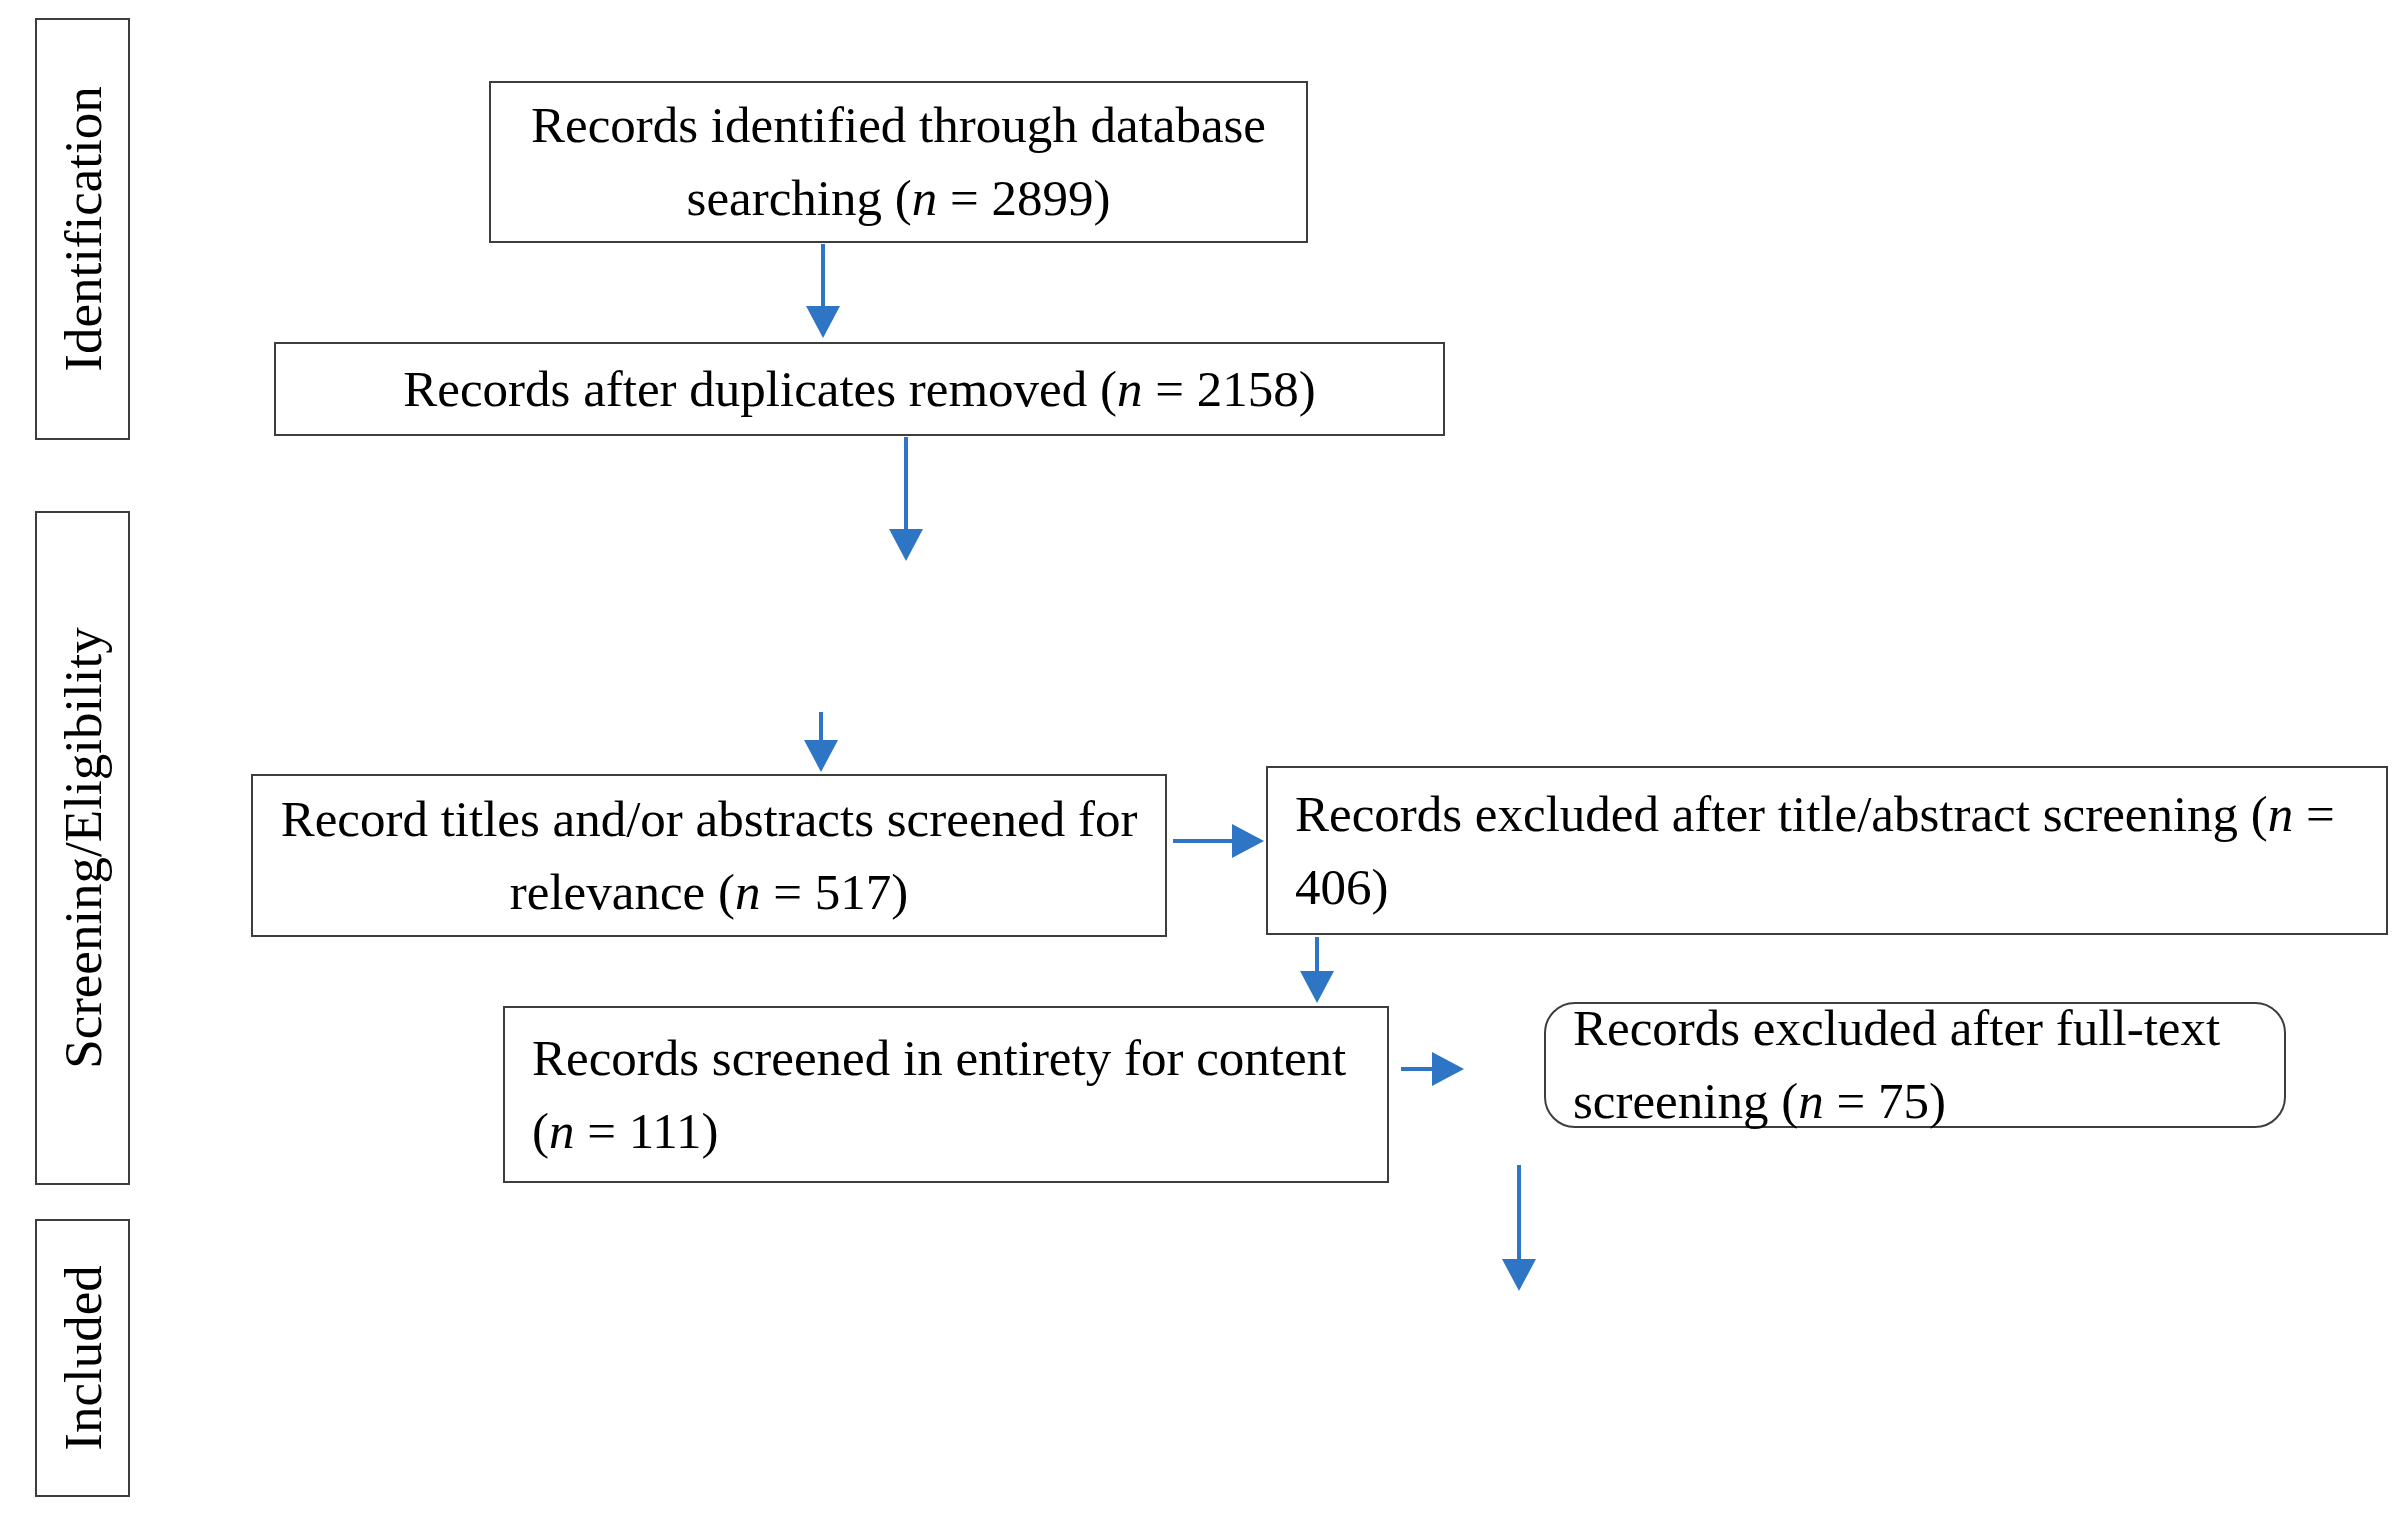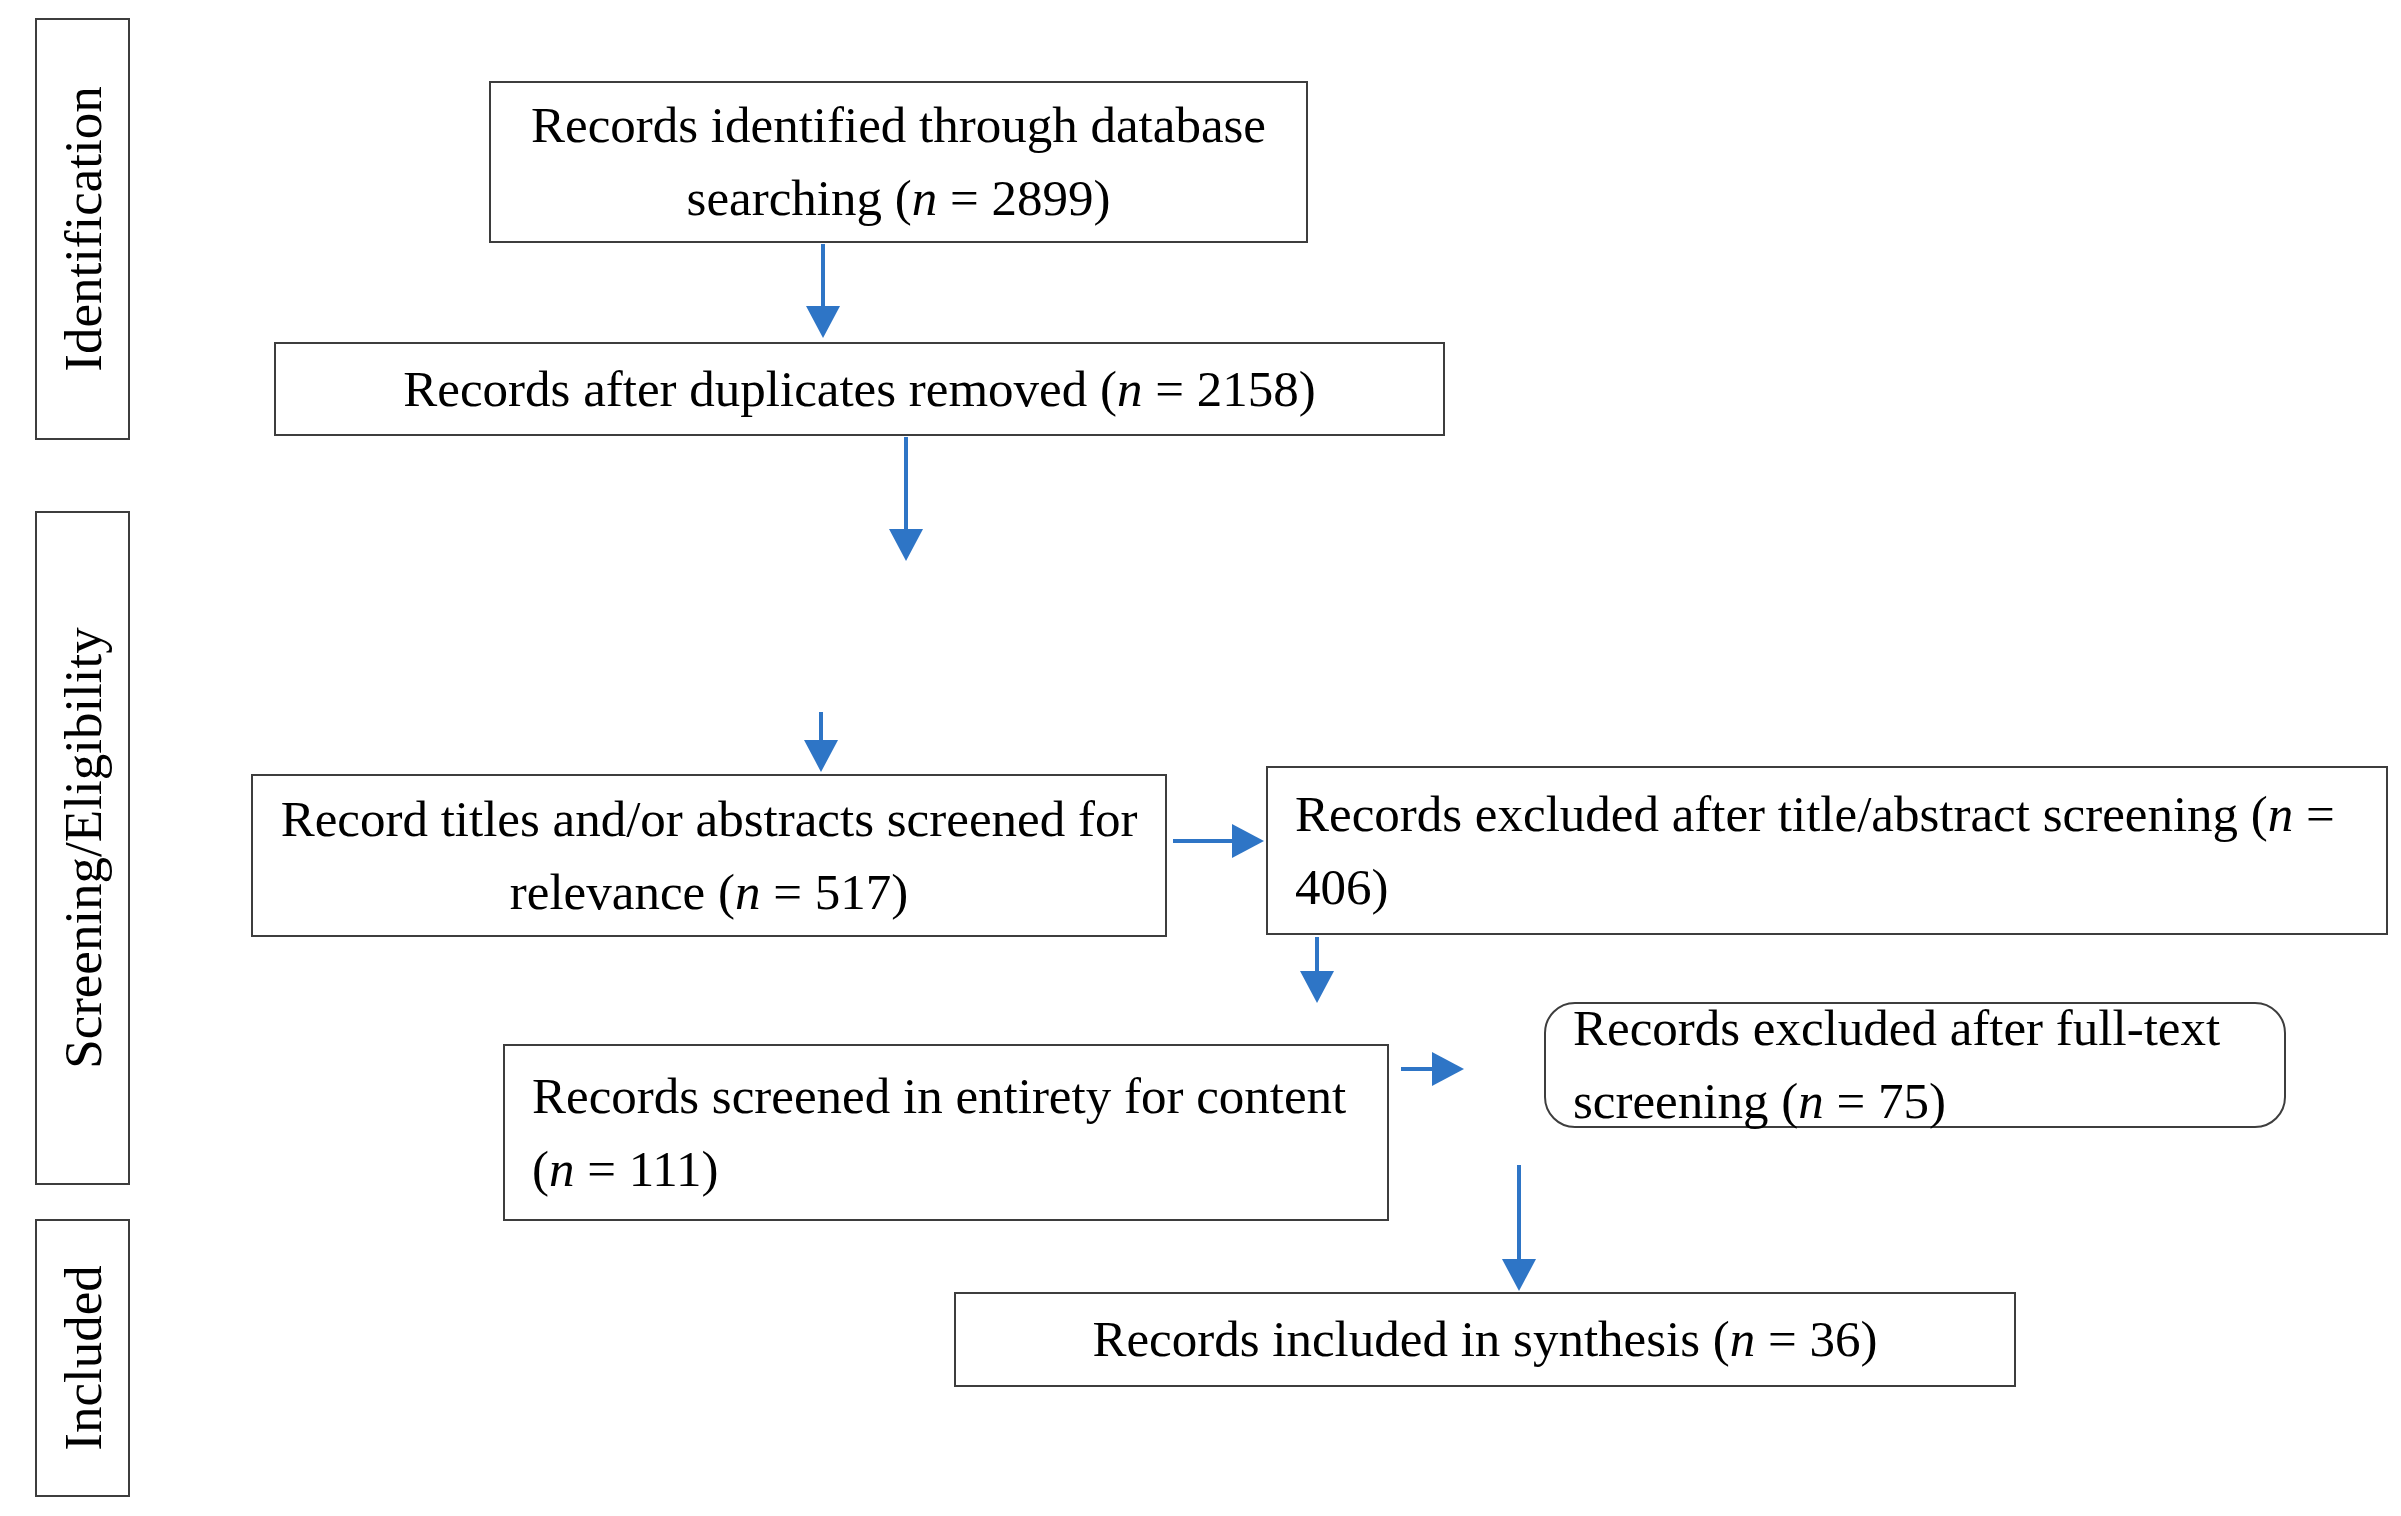--- a/index.html
+++ b/index.html
@@ -92,31 +92,28 @@
 
 
   <div class="node center" style="left:251px; top:774px; width:916px; height:163px;">
     <span>Record titles and/or abstracts screened for relevance (<i>n</i> = 517)</span>
   </div>
 
   <div class="node left" style="left:1266px; top:766px; width:1122px; height:169px;">
     <span>Records excluded after title/abstract screening (<i>n</i> = 406)</span>
   </div>
 
-  <div class="node left" style="left:503px; top:1006px; width:886px; height:177px;margin-top:38px;">
+  <div class="node left" style="left:503px; top:1006px; width:886px; height:177px;">
     <span>Records screened in entirety for content (<i>n</i> = 111)</span>
   </div>
 
   <div class="node left" style="left:1544px; top:1002px; width:742px; height:126px;border-radius:31px;">
     <span>Records excluded after full-text screening (<i>n</i> = 75)</span>
   </div>
 
-  <div class="node center" style="left:954px; top:1292px; width:1062px; height:95px;">
-    <span>Records included in synthesis (<i>n</i> = 36)</span>
-  </div>
 
   <div class="arrow v" style="left:806px; top:244px; height:94px;">
     <div class="shaft" style="height:67px;"></div>
     <div class="head"></div>
   </div>
 
   <div class="arrow v" style="left:889px; top:437px; height:124px;">
     <div class="shaft" style="height:97px;"></div>
     <div class="head"></div>
   </div>

